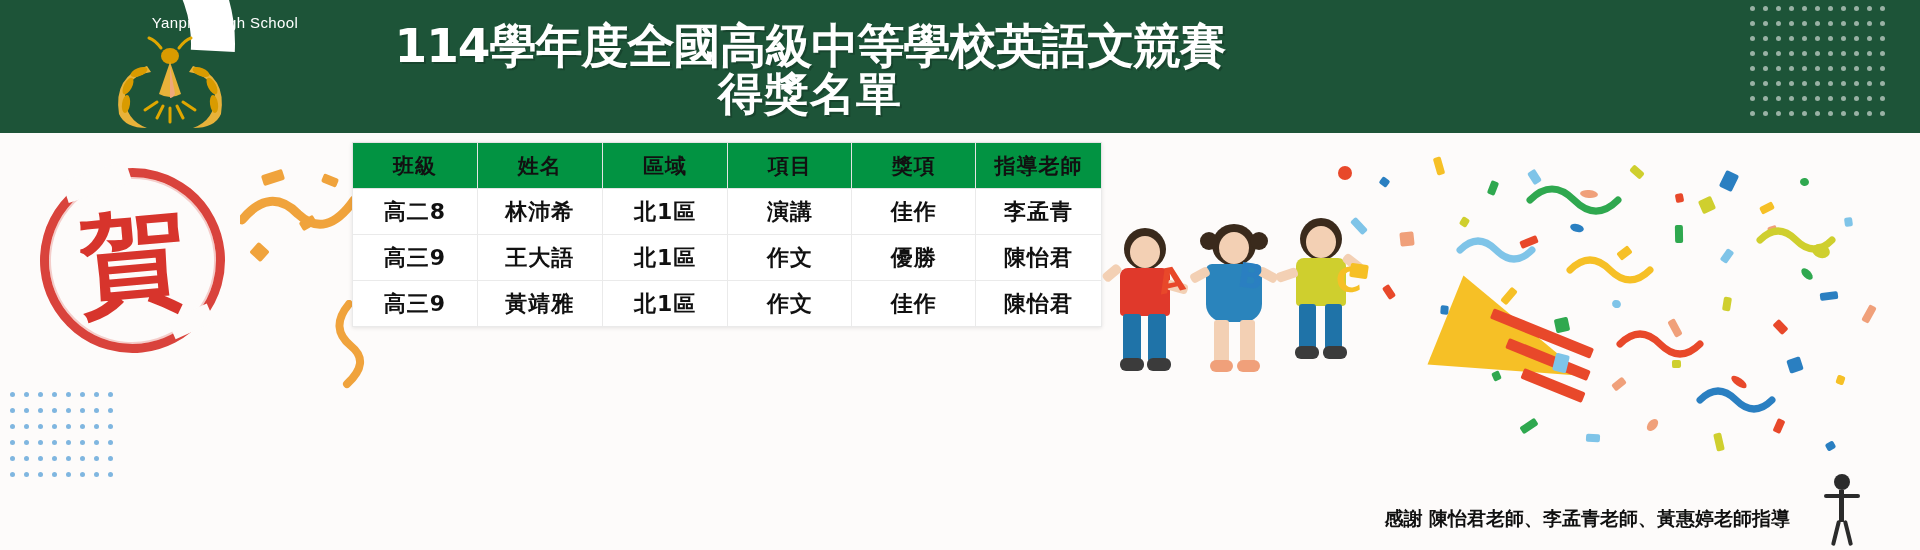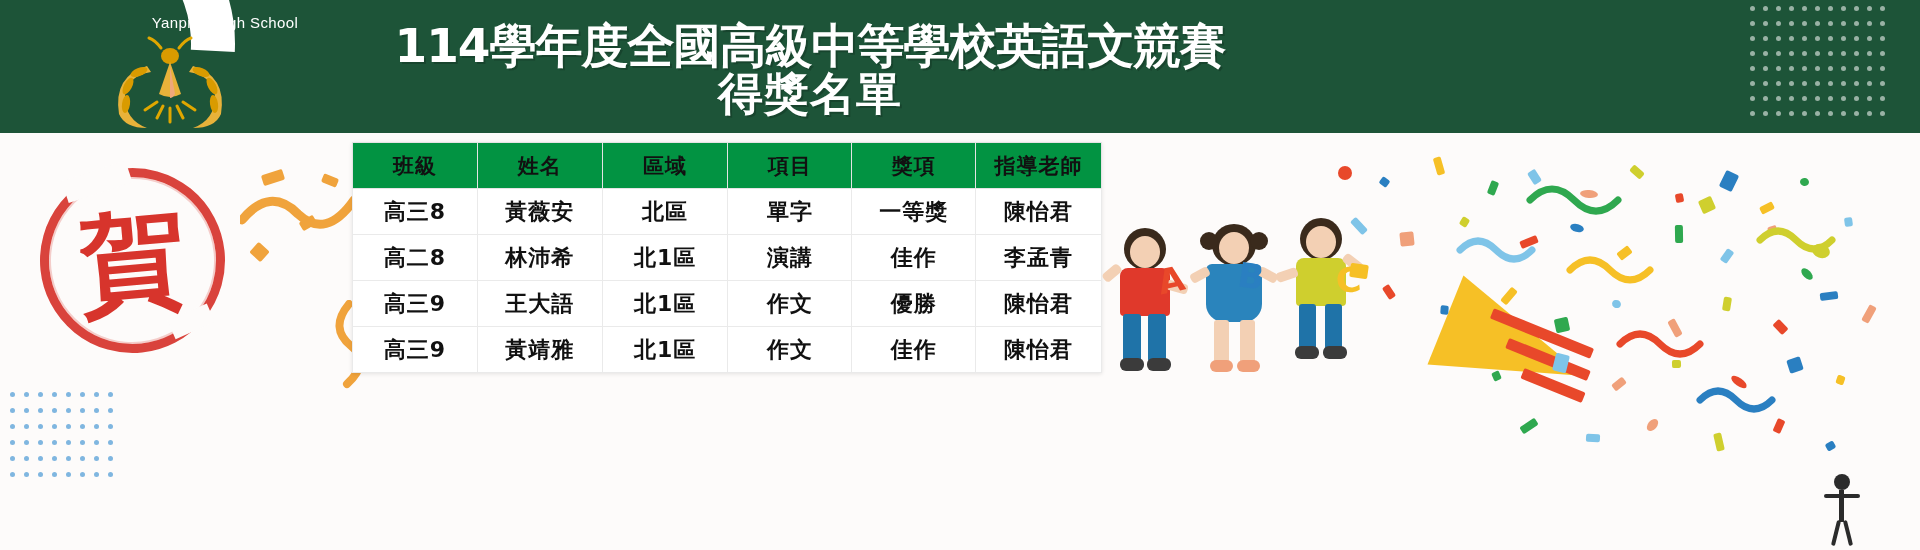--- a/index.html
+++ b/index.html
@@ -347,28 +347,20 @@
           <th>班級</th>
           <th>姓名</th>
           <th>區域</th>
           <th>項目</th>
           <th>獎項</th>
           <th>指導老師</th>
         </tr>
       </thead>
       <tbody id="tbody">
           <tr>
-            <td>高三8</td>
-            <td>黃薇安</td>
-            <td>北區</td>
-            <td>單字</td>
-            <td>一等獎</td>
-            <td>陳怡君</td>
-          </tr>
-          <tr>
             <td>高二8</td>
             <td>林沛希</td>
             <td>北1區</td>
             <td>演講</td>
             <td>佳作</td>
             <td>李孟青</td>
           </tr>
           <tr>
             <td>高三9</td>
             <td>王大語</td>
@@ -503,13 +495,14 @@
 
     <div class="person">
       <div class="ph"></div>
       <div class="pb"></div>
       <div class="pa"></div>
       <div class="pl" style="left:12px;transform:rotate(14deg);"></div>
       <div class="pl" style="left:24px;transform:rotate(-14deg);"></div>
     </div>
   </div>
 
+  <div class="credit">感謝 陳怡君老師、李孟青老師、黃惠婷老師指導</div>
 </div>
 
 </body></html>

